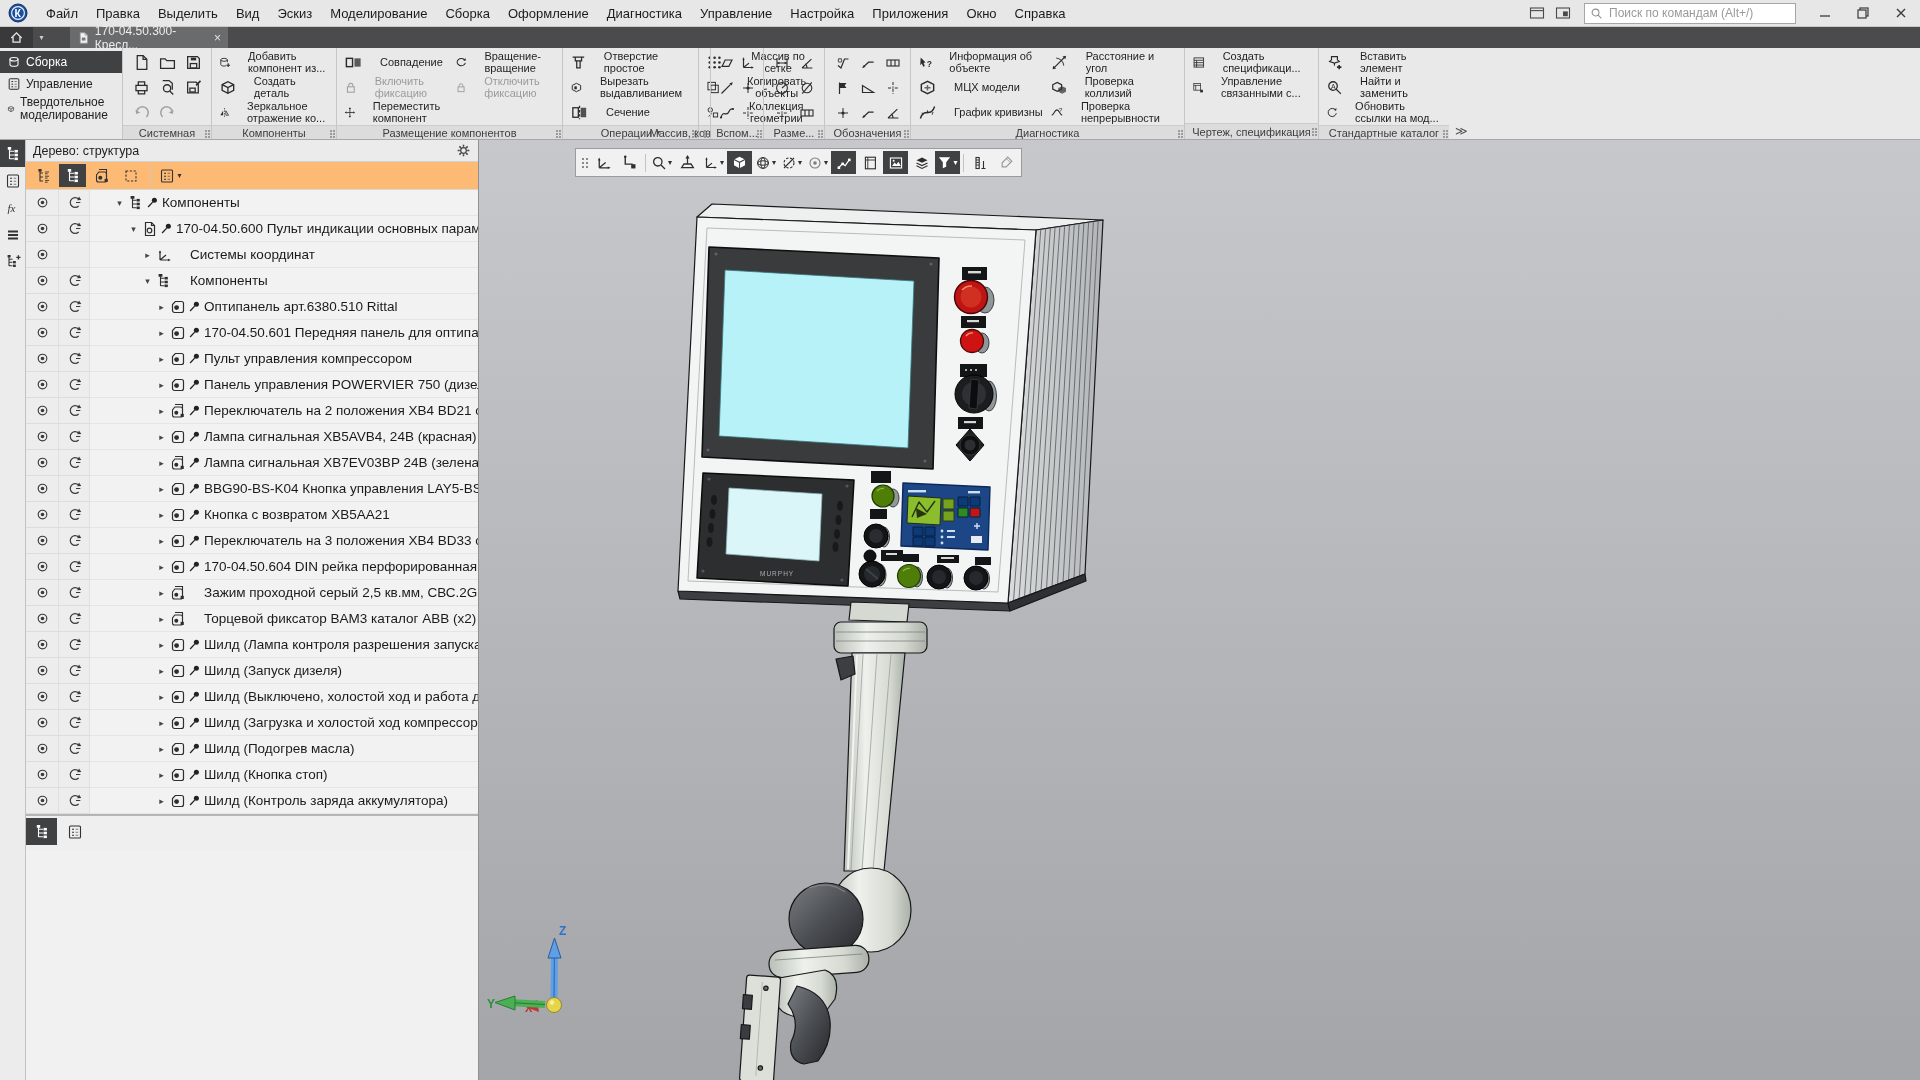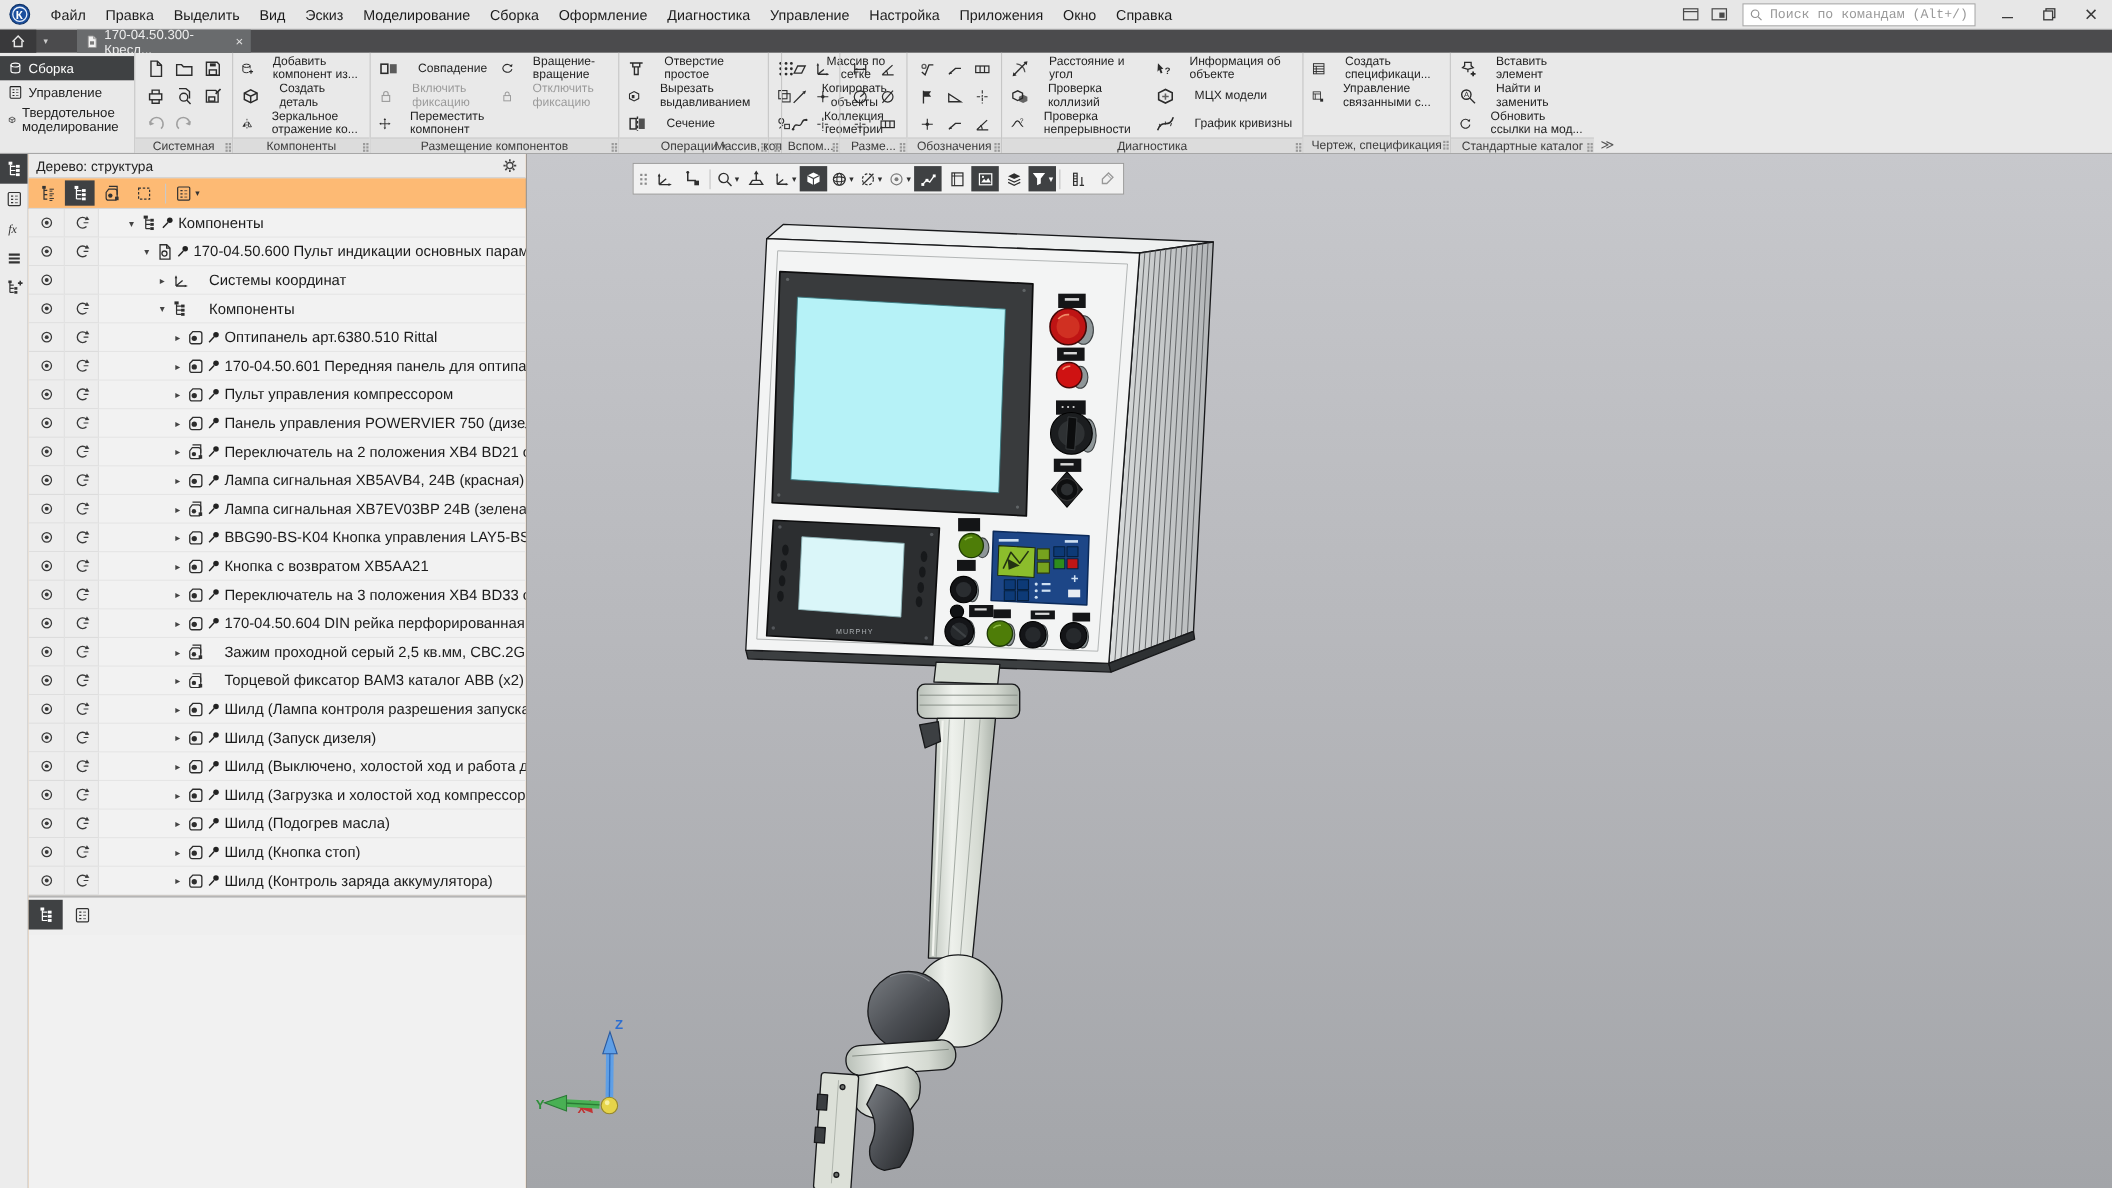--- a/index.html
+++ b/index.html
@@ -6,21 +6,21 @@
   body{width:1920px;height:1080px;overflow:hidden;font-family:"Liberation Sans",sans-serif;background:#d0d0d0;-webkit-font-smoothing:antialiased}
   svg.ic{display:block}
   
   .titlebar{height:27px;background:#e7e7e7;border-bottom:1px solid #c9c9c9;display:flex;align-items:center;font-size:13px;color:#1c1c1c;padding-left:6px;box-sizing:border-box}
   .applogo{width:20px;height:20px;margin:0 9px 0 2px}
   .menu{display:flex;align-items:center}
   .mi{padding:0 9px;cursor:default}
   .tb-right{margin-left:auto;display:flex;align-items:center;height:100%}
   .wlbtn{width:26px;height:20px;display:flex;align-items:center;justify-content:center;color:#4a4a4a}
   .cmdsearch{width:200px;height:19px;background:#fff;border:1px solid #a6a6a6;display:flex;align-items:center;gap:4px;padding:0 5px;margin:0 10px 0 8px}
-  .cmdsearch input{border:0;outline:0;flex:1;font-size:12px;font-family:Liberation Mono, monospace;color:#0f766e;background:transparent}
+  .cmdsearch input{border:0;outline:0;flex:1;font-size:12px;font-family:Liberation Sans, sans-serif;color:#0f766e;background:transparent}
   .cmdsearch input::placeholder{color:#9a9a9a}
   .wbtn{width:38px;height:27px;display:flex;align-items:center;justify-content:center;color:#3a3a3a}
   
   .tabbar{height:21px;background:#4b4b4d;display:flex;align-items:stretch}
   .homebtn{width:33px;background:#39393b;display:flex;align-items:center;justify-content:center;color:#e8e8e8}
   .tbcaret{width:17px;display:flex;align-items:center;justify-content:center;color:#cdcdcd;font-size:8px}
   .tab{margin-left:20px;width:158px;background:#696b6d;color:#ededed;font-size:12px;display:flex;align-items:center;gap:5px;padding:0 7px;box-sizing:border-box}
   .tab .x{margin-left:auto;font-size:12px;color:#e3e3e3}
   
   .ribbon{height:92px;background:#e9e9e9;border-bottom:1px solid #a7a7a7;display:flex;box-sizing:border-box}
@@ -909,56 +909,56 @@
         <span>Обозначения</span>
         <i class="dg2"></i>
       </div>
   </div>
   <div class="sec diag">
     <div class="sec-body">
       <div class="col">
 
       <div class="rbtn">
             <svg class="ic" width="19" height="19" color="#2b2b2b">
+              <use href="#s-info"></use>
+            </svg>
+            <span class="rlab">Информация об объекте</span>
+          </div>
+          <div class="rbtn">
+            <svg class="ic" width="19" height="19" color="#2b2b2b">
+              <use href="#s-mcx"></use>
+            </svg>
+            <span class="rlab">МЦХ модели</span>
+          </div>
+          <div class="rbtn">
+            <svg class="ic" width="19" height="19" color="#2b2b2b">
+              <use href="#s-curv"></use>
+            </svg>
+            <span class="rlab">График кривизны</span>
+          </div>
+        </div>
+      <div class="col">
+
+      <div class="rbtn">
+            <svg class="ic" width="19" height="19" color="#2b2b2b">
               <use href="#s-dist"></use>
             </svg>
             <span class="rlab">Расстояние и угол</span>
           </div>
           <div class="rbtn">
             <svg class="ic" width="19" height="19" color="#2b2b2b">
               <use href="#s-collision"></use>
             </svg>
             <span class="rlab">Проверка коллизий</span>
           </div>
           <div class="rbtn">
             <svg class="ic" width="19" height="19" color="#2b2b2b">
               <use href="#s-cont"></use>
             </svg>
             <span class="rlab">Проверка непрерывности</span>
-          </div>
-        </div>
-      <div class="col">
-
-      <div class="rbtn">
-            <svg class="ic" width="19" height="19" color="#2b2b2b">
-              <use href="#s-info"></use>
-            </svg>
-            <span class="rlab">Информация об объекте</span>
-          </div>
-          <div class="rbtn">
-            <svg class="ic" width="19" height="19" color="#2b2b2b">
-              <use href="#s-mcx"></use>
-            </svg>
-            <span class="rlab">МЦХ модели</span>
-          </div>
-          <div class="rbtn">
-            <svg class="ic" width="19" height="19" color="#2b2b2b">
-              <use href="#s-curv"></use>
-            </svg>
-            <span class="rlab">График кривизны</span>
           </div>
         </div>
     </div>
     <div class="sec-label">
         <span>Диагностика</span>
         <i class="dg2"></i>
       </div>
   </div>
   <div class="sec draw">
     <div class="sec-body">

